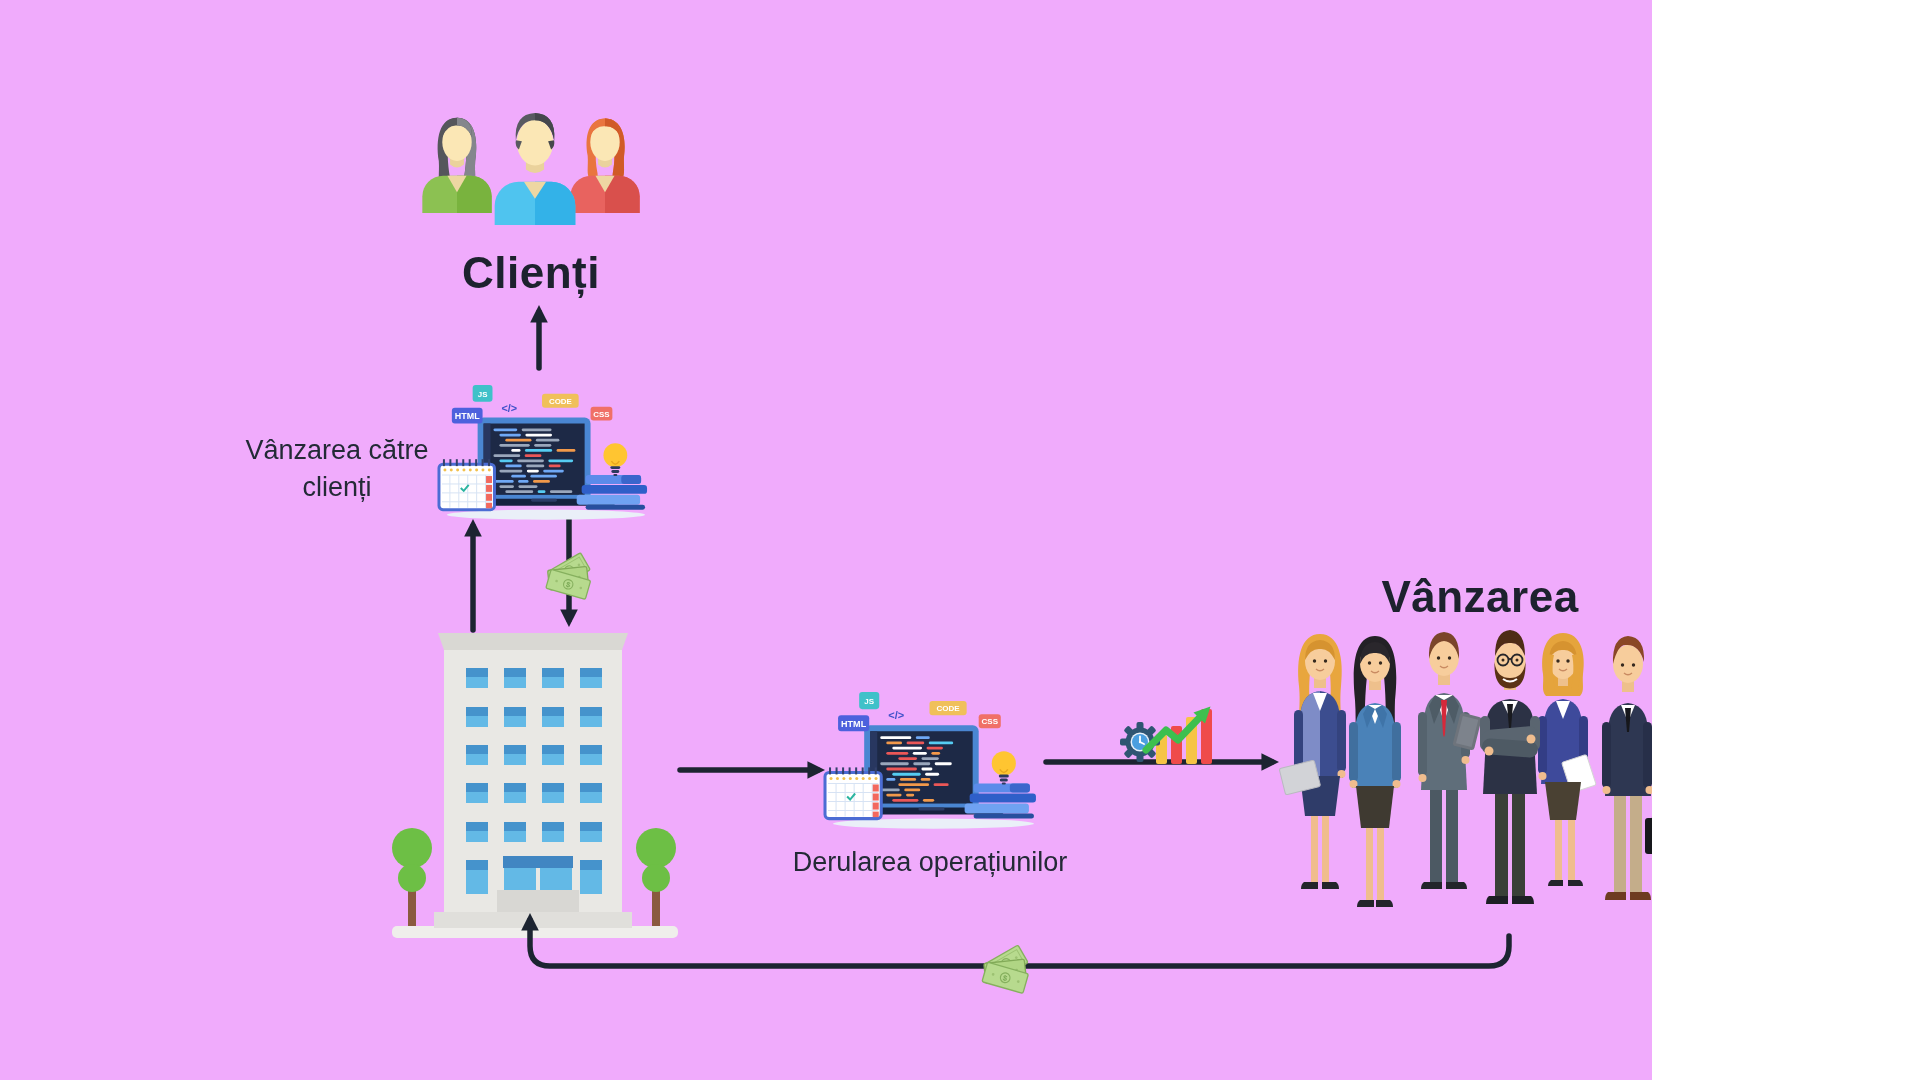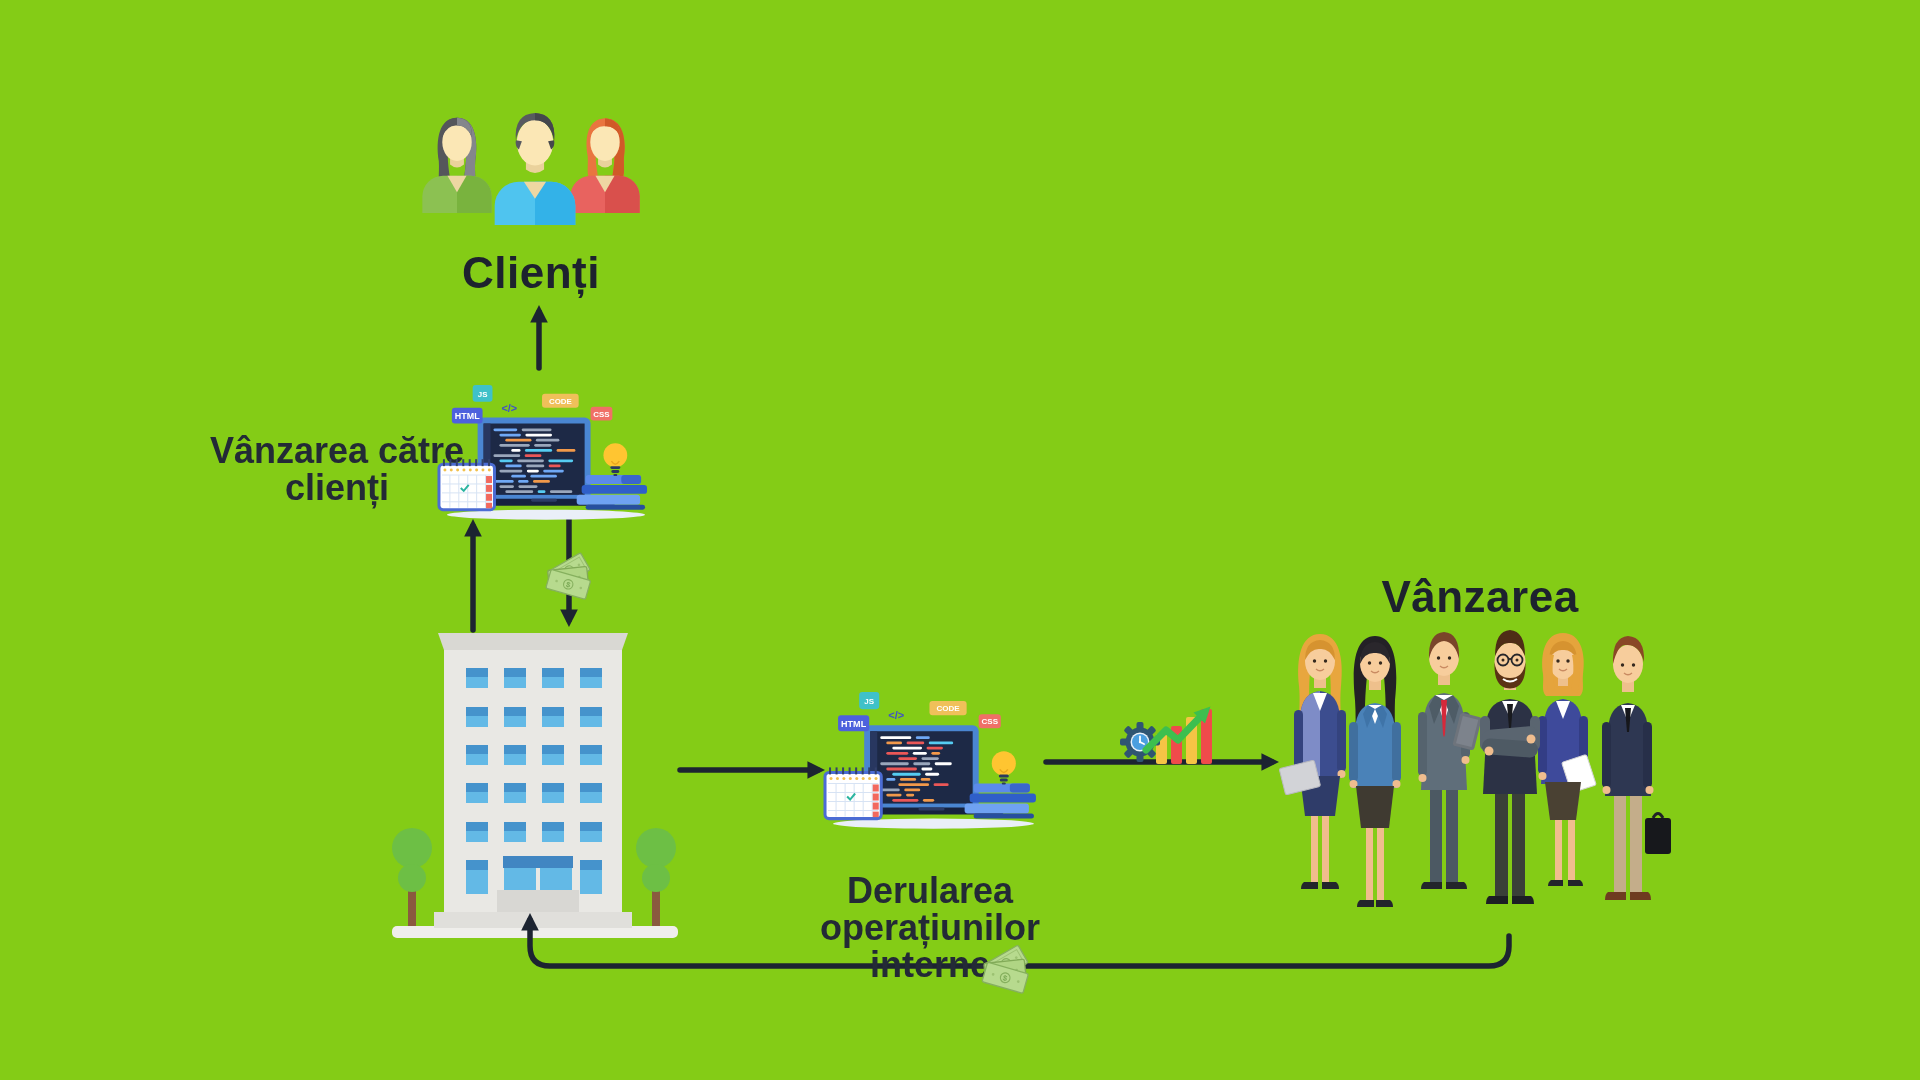--- a/index.html
+++ b/index.html
@@ -1,20 +1,20 @@
 <!DOCTYPE html>
 <html><head>
 <meta charset="utf-8">
 <style>
   html,body{margin:0;padding:0;background:#ffffff;}
-  #canvas{position:relative;width:1920px;height:1080px;background:#84cc16;overflow:hidden;
+  #canvas{position:relative;width:1652px;height:1080px;background:#f0abfc;overflow:hidden;
           font-family:"Liberation Sans",sans-serif;}
   .abs{position:absolute;}
   .big-title{font-size:44px;font-weight:700;color:#1d222e;text-align:center;letter-spacing:0.5px;}
-  .node-label{font-size:36px;font-weight:700;color:#232a36;text-align:center;line-height:37px;}
+  .node-label{font-size:27px;font-weight:400;color:#232a36;text-align:center;line-height:37px;}
   svg text{font-family:"Liberation Sans",sans-serif;}
 </style>
 </head>
 <body>
 
 <div id="canvas">
 
   <svg class="abs" style="left:0;top:0;width:1920px;height:1080px;z-index:3;pointer-events:none" viewBox="0 0 1920 1080">
     <defs>
       <marker id="ah" viewBox="0 0 10 10" refX="6" refY="5" markerWidth="3.2" markerHeight="3.2" orient="auto-start-reverse">
@@ -83,23 +83,22 @@
   </svg>
 
   <div class="abs big-title" style="left:381px;top:248px;width:300px;z-index:4">Clienți</div>
   <div class="abs big-title" style="left:1330px;top:572px;width:300px;z-index:4">Vânzarea</div>
 
   <div class="abs node-label" style="left:187px;top:432px;width:300px;z-index:4">
     <div>Vânzarea către</div>
     <div>clienți</div>
   </div>
 
-  <div class="abs node-label" style="left:755px;top:872px;width:350px;z-index:4">
+  <div class="abs node-label" style="left:755px;top:844px;width:350px;z-index:4">
     <div>Derularea operațiunilor</div>
-    <div>interne</div>
   </div>
 
   <div class="abs laptop-host" style="left:437px;top:372px;width:218px;z-index:4">
 <svg viewBox="0 0 220 150" xmlns="http://www.w3.org/2000/svg">
   <ellipse cx="110" cy="144" rx="100" ry="5" fill="#eaeff8"></ellipse>
   <g>
     <rect x="41" y="46" width="114" height="84" rx="6" fill="#4a86d2"></rect>
     <rect x="47" y="52" width="102" height="72" fill="#1d2946"></rect>
     <rect x="47" y="52" width="7" height="72" fill="#283760"></rect>
     <g class="code-lines">

